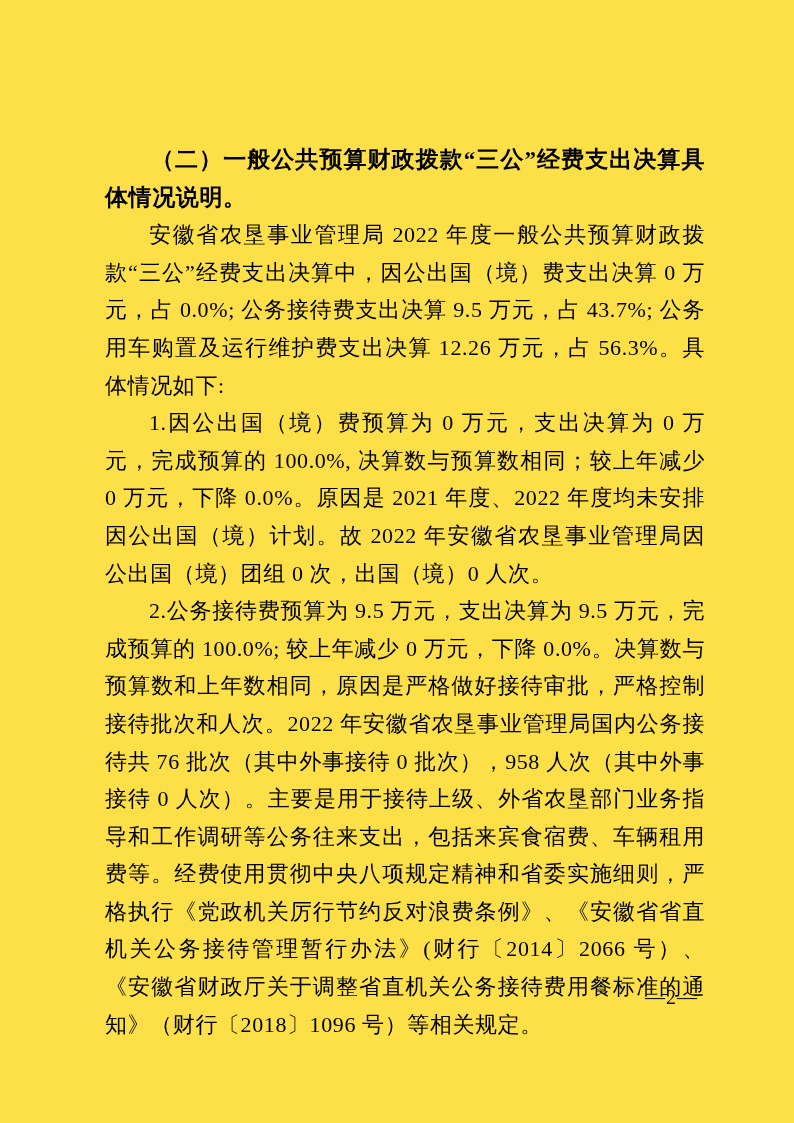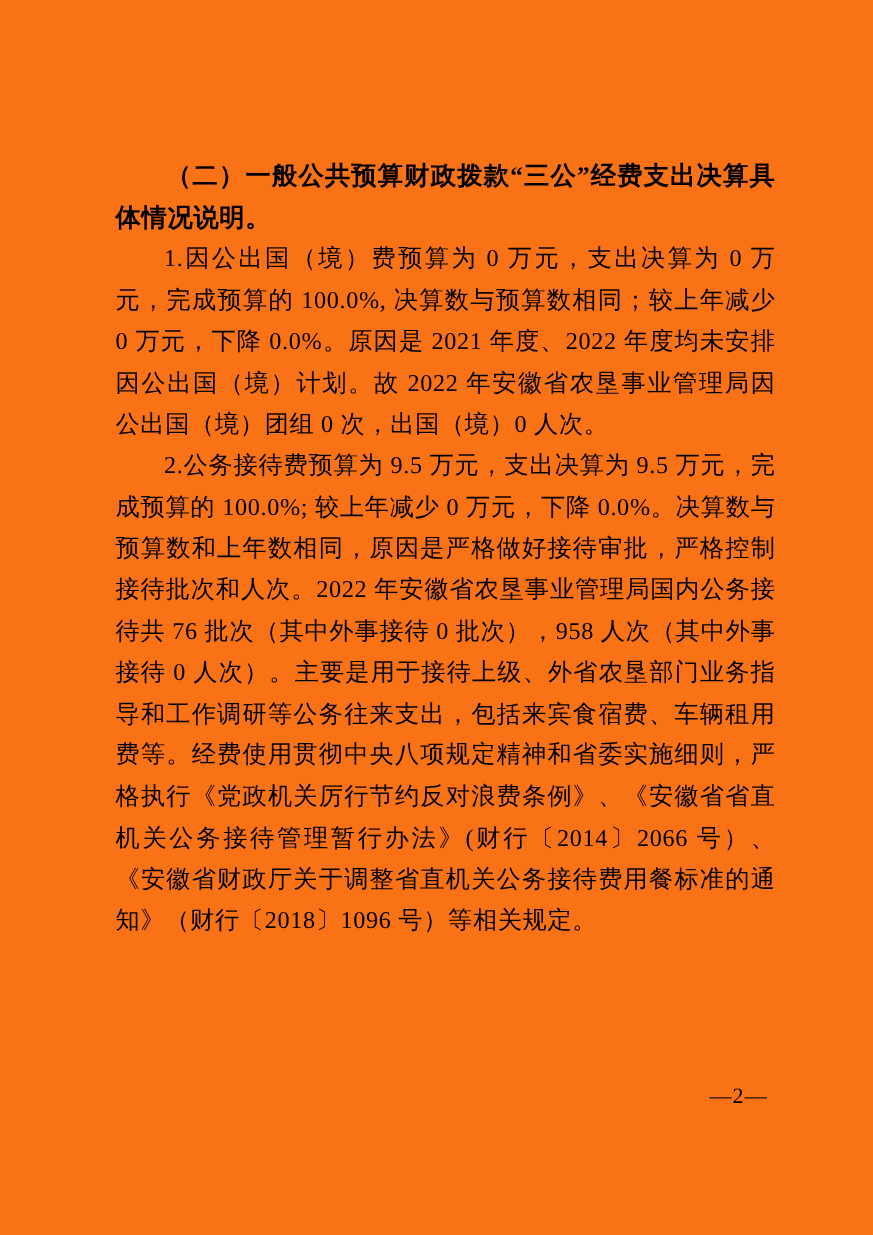--- a/index.html
+++ b/index.html
@@ -13,21 +13,21 @@
     position: relative;
     overflow: hidden;
     font-family: "Liberation Serif", "DejaVu Serif", serif;
     color: #000000;
   }
   .page {
     position: absolute;
     left: 0; top: 0;
     width: 794px;
     height: 1123px;
-    background: #f97316;
+    background: #fde047;
   }
   .content {
     position: absolute;
     left: 105px;
     top: 141px;
     width: 600px;
     font-size: 22px;
     line-height: 37.6px;
     letter-spacing: 0.6px;
     text-align: justify;
@@ -56,20 +56,21 @@
 </style>
 </head>
 <body>
 
 <div class="page">
 
   <div class="content">
 
     <p class="heading">（二）一般公共预算财政拨款“三公”经费支出决算具体情况说明。</p>
 
+    <p class="paragraph"><span class="lead"></span><span>安徽省农垦事业管理局 2022 年度一般公共预算财政拨款“三公”经费支出决算中，因公出国（境）费支出决算 0 万元，占 0.0%; 公务接待费支出决算 9.5 万元，占 43.7%; 公务用车购置及运行维护费支出决算 12.26 万元，占 56.3%。具体情况如下:</span></p>
 
     <p class="paragraph"><span class="lead">1.因公出国（境）费</span><span>预算为 0 万元，支出决算为 0 万元，完成预算的 100.0%, 决算数与预算数相同；较上年减少 0 万元，下降 0.0%。原因是 2021 年度、2022 年度均未安排因公出国（境）计划。故 2022 年安徽省农垦事业管理局因公出国（境）团组 0 次，出国（境）0 人次。</span></p>
 
     <p class="paragraph"><span class="lead">2.公务接待费</span><span>预算为 9.5 万元，支出决算为 9.5 万元，完成预算的 100.0%; 较上年减少 0 万元，下降 0.0%。决算数与预算数和上年数相同，原因是严格做好接待审批，严格控制接待批次和人次。2022 年安徽省农垦事业管理局国内公务接待共 76 批次（其中外事接待 0 批次），958 人次（其中外事接待 0 人次）。主要是用于接待上级、外省农垦部门业务指导和工作调研等公务往来支出，包括来宾食宿费、车辆租用费等。经费使用贯彻中央八项规定精神和省委实施细则，严格执行《党政机关厉行节约反对浪费条例》、《安徽省省直机关公务接待管理暂行办法》(财行〔2014〕2066 号）、《安徽省财政厅关于调整省直机关公务接待费用餐标准的通知》（财行〔2018〕1096 号）等相关规定。</span></p>
 
   </div>
 
   <div class="page-number">—2—</div>
 
 </div>

